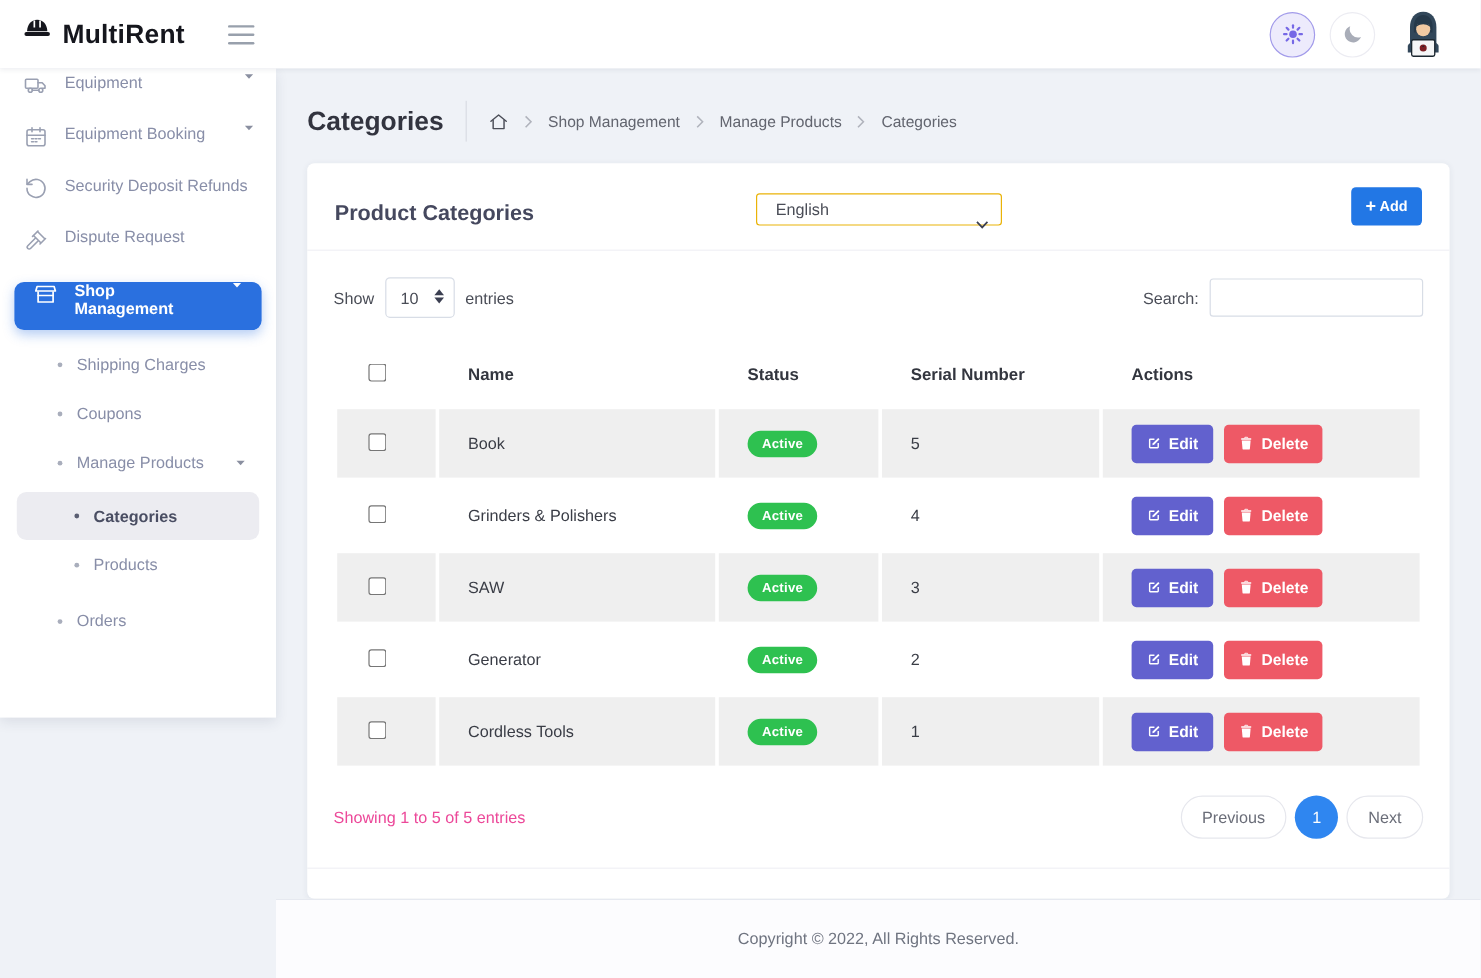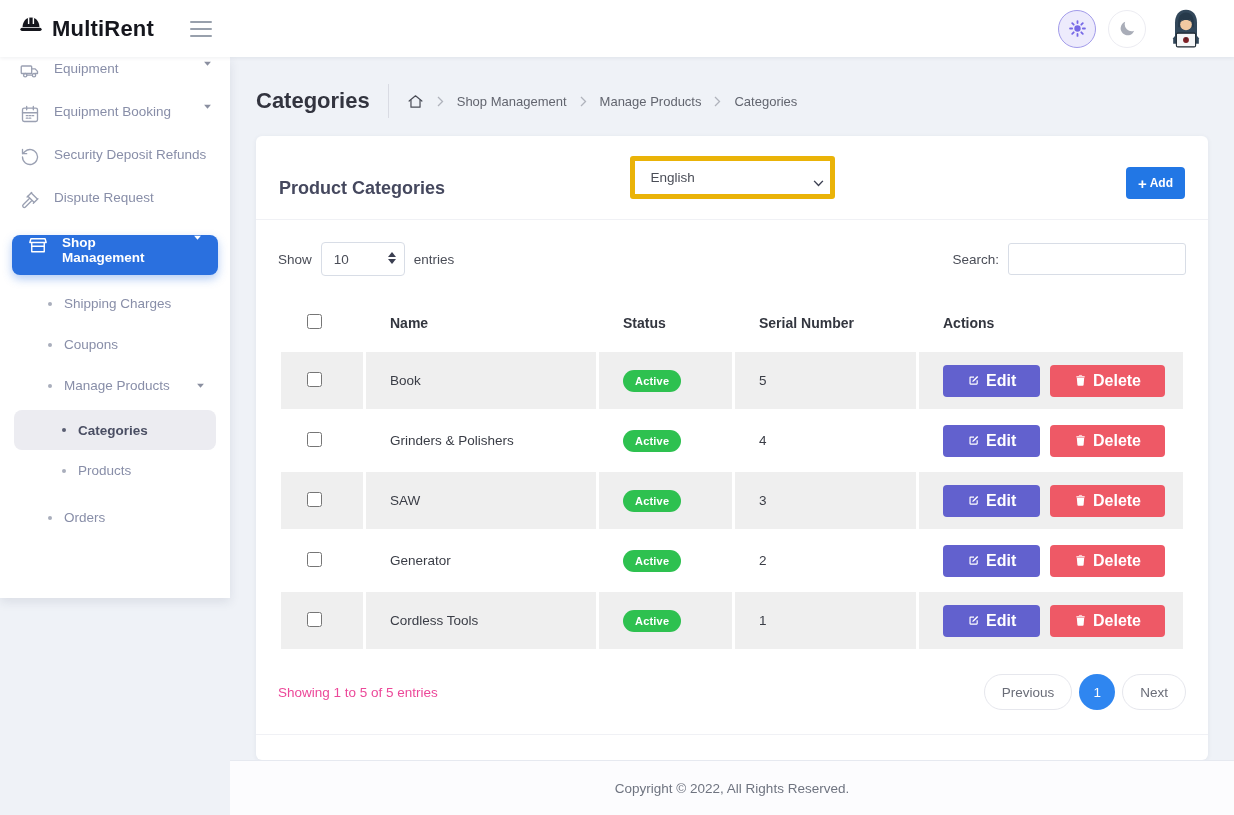--- a/index.html
+++ b/index.html
@@ -47,53 +47,53 @@
   .vdiv { width:1px; height:34px; background:#d9dbe3; }
   .breadcrumb { display:flex; align-items:center; gap:13px; font-size:13px; color:#62656f; }
   .breadcrumb .crumb { cursor:pointer; }
   .crumb-sep { display:flex; color:#b0b3bc; }
   .home-ico { display:flex; color:#4a4d57; cursor:pointer; }
   
   .card { margin:0 26px; background:#fff; border-radius:6px; box-shadow:0 1px 5px rgba(40,50,80,.07); }
   .card-head { display:flex; align-items:flex-end; padding:20px 23px; border-bottom:1px solid #f0f1f5; }
   .card-title { font-size:18px; font-weight:700; color:#45485e; flex:1; }
   .select-wrap { position:relative; width:205px; }
-  .lang-select { width:100%; height:43px; border:5px solid #eab308; border-radius:3px; background:#fff;
+  .lang-select { width:100%; height:27px; border:1px solid #eab308; border-radius:3px; background:#fff;
     font-family:inherit; font-size:13.5px; color:#4a4d57; padding:0 30px 0 16px; appearance:none; -webkit-appearance:none; cursor:pointer; }
   .select-wrap .chev { position:absolute; right:11px; top:17px; pointer-events:none; color:#3b3f51; }
   .head-right { flex:1; display:flex; justify-content:flex-end; }
   .add-btn { background:#2277e5; color:#fff; font-size:12px; font-weight:700; border-radius:4px;
     height:32px; padding:0 12px; display:flex; align-items:center; gap:3px; }
   .add-btn .plus { font-size:15px; font-weight:700; line-height:1; }
   
   .controls { display:flex; align-items:center; padding:22px 22px 18px 22px; font-size:13.5px; color:#4a4d57; }
   .show-wrap { display:flex; align-items:center; gap:9px; }
   .len-wrap { position:relative; }
-  .len-select { width:84px; height:34px; border:1px solid #d8dde6; border-radius:4px; background:#fff;
+  .len-select { width:58px; height:34px; border:1px solid #d8dde6; border-radius:4px; background:#fff;
     font-family:inherit; font-size:13.5px; color:#4a4d57; padding:0 22px 0 12px; appearance:none; -webkit-appearance:none; cursor:pointer; }
   .spin { position:absolute; right:9px; top:10px; display:flex; flex-direction:column; gap:2px; pointer-events:none; }
   .spin i { display:block; width:0; height:0; border-left:4px solid transparent; border-right:4px solid transparent; }
   .spin .up { border-bottom:5px solid #3b3f51; }
   .spin .dn { border-top:5px solid #3b3f51; }
   .search-wrap { margin-left:auto; display:flex; align-items:center; gap:9px; }
   .search-input { width:178px; height:32px; border:1px solid #d8dde6; border-radius:3px; padding:0 10px; font-family:inherit; font-size:13.5px; color:#3b3f51; }
   
   .table-zone { padding:0 22px; }
   table { width:100%; border-collapse:separate; border-spacing:3px 3px; }
   th { text-align:left; font-size:14px; font-weight:700; color:#33363f; padding:17px 8px 17px 24px; background:#fff; }
   td { font-size:13.5px; color:#3a3d46; padding:0 8px 0 24px; height:57px; background:#fff; }
   tbody tr:nth-child(odd) td { background:#efefef; }
   th.c-check, td.c-check { width:82px; padding-left:26px; }
   th.c-name, td.c-name { width:230px; }
   th.c-status, td.c-status { width:133px; }
   th.c-serial, td.c-serial { width:181px; }
   input[type=checkbox] { width:15px; height:15px; cursor:pointer; accent-color:#fff; }
   .badge { display:inline-block; background:#2ec150; color:#fff; font-size:11px; font-weight:700;
     padding:5px 12px; border-radius:12px; letter-spacing:.2px; }
-  .btn { color:#fff; font-size:16px; font-weight:600; height:32px; padding:0 24px; border-radius:4px;
+  .btn { color:#fff; font-size:13px; font-weight:600; height:32px; padding:0 12px; border-radius:4px;
     display:inline-flex; align-items:center; gap:6px;text-align:center; }
   .btn.edit { background:#6261ce; margin-right:6px; }
   .btn.del  { background:#ee5966; }
   
   .table-foot { display:flex; align-items:center; padding:22px 22px 24px 22px; }
   .summary { font-size:13.5px; color:#ec4899; }
   .pager { margin-left:auto; display:flex; align-items:center; gap:7px; }
   .page-pill { height:36px; padding:0 17px; border:1px solid #e6e7ed; border-radius:18px; background:#fff;
     color:#6a6d78; font-size:13.5px; display:flex; align-items:center; }
   .page-num { width:36px; height:36px; border-radius:50%; background:#2f86f0; color:#fff; font-size:13.5px;

